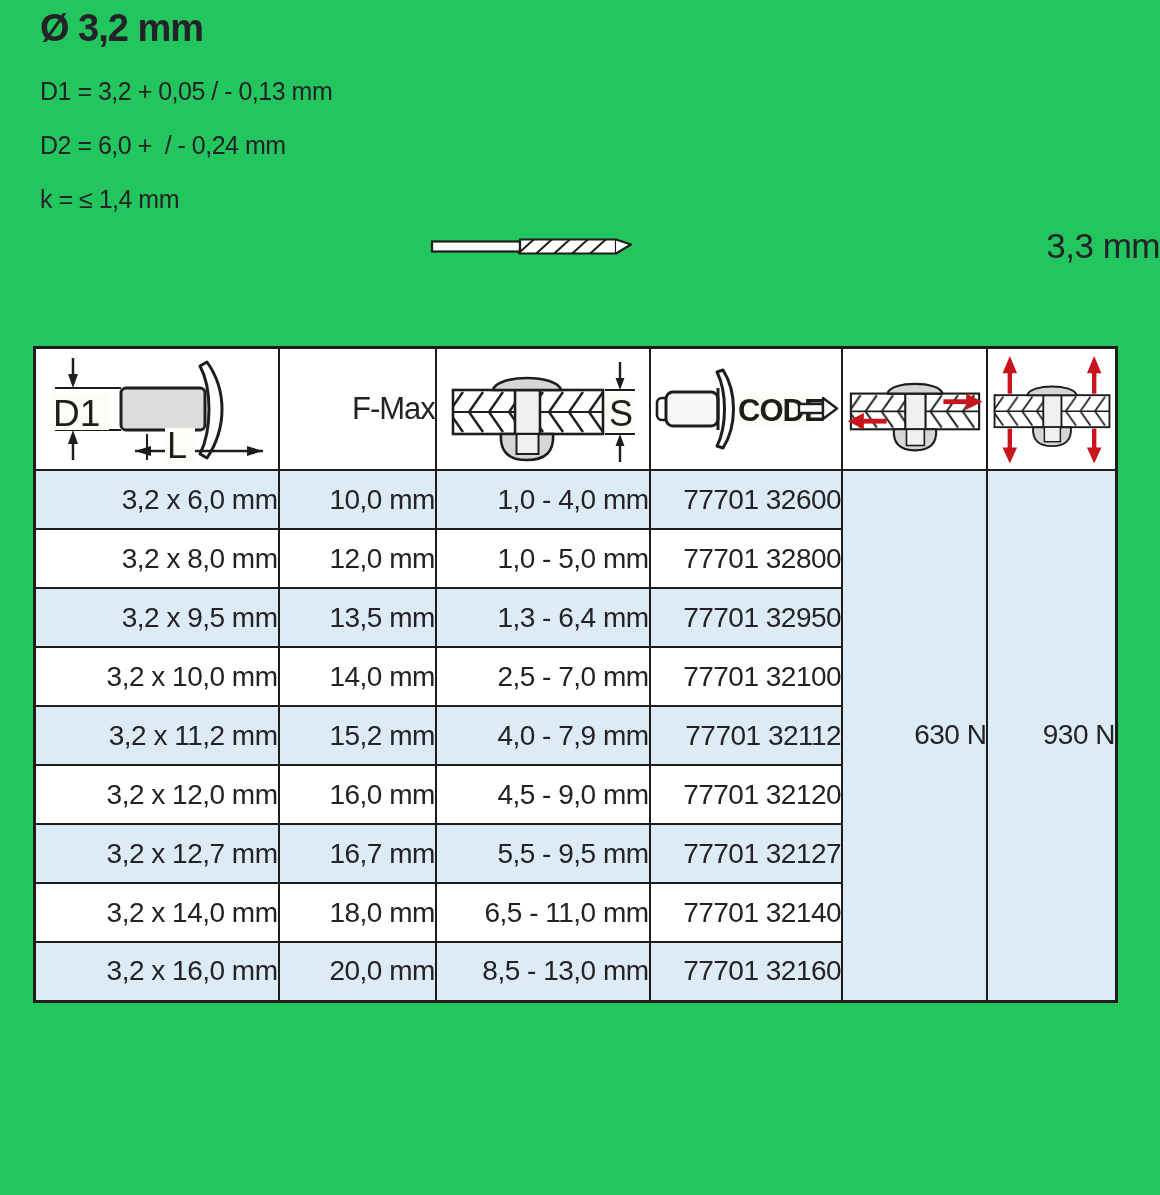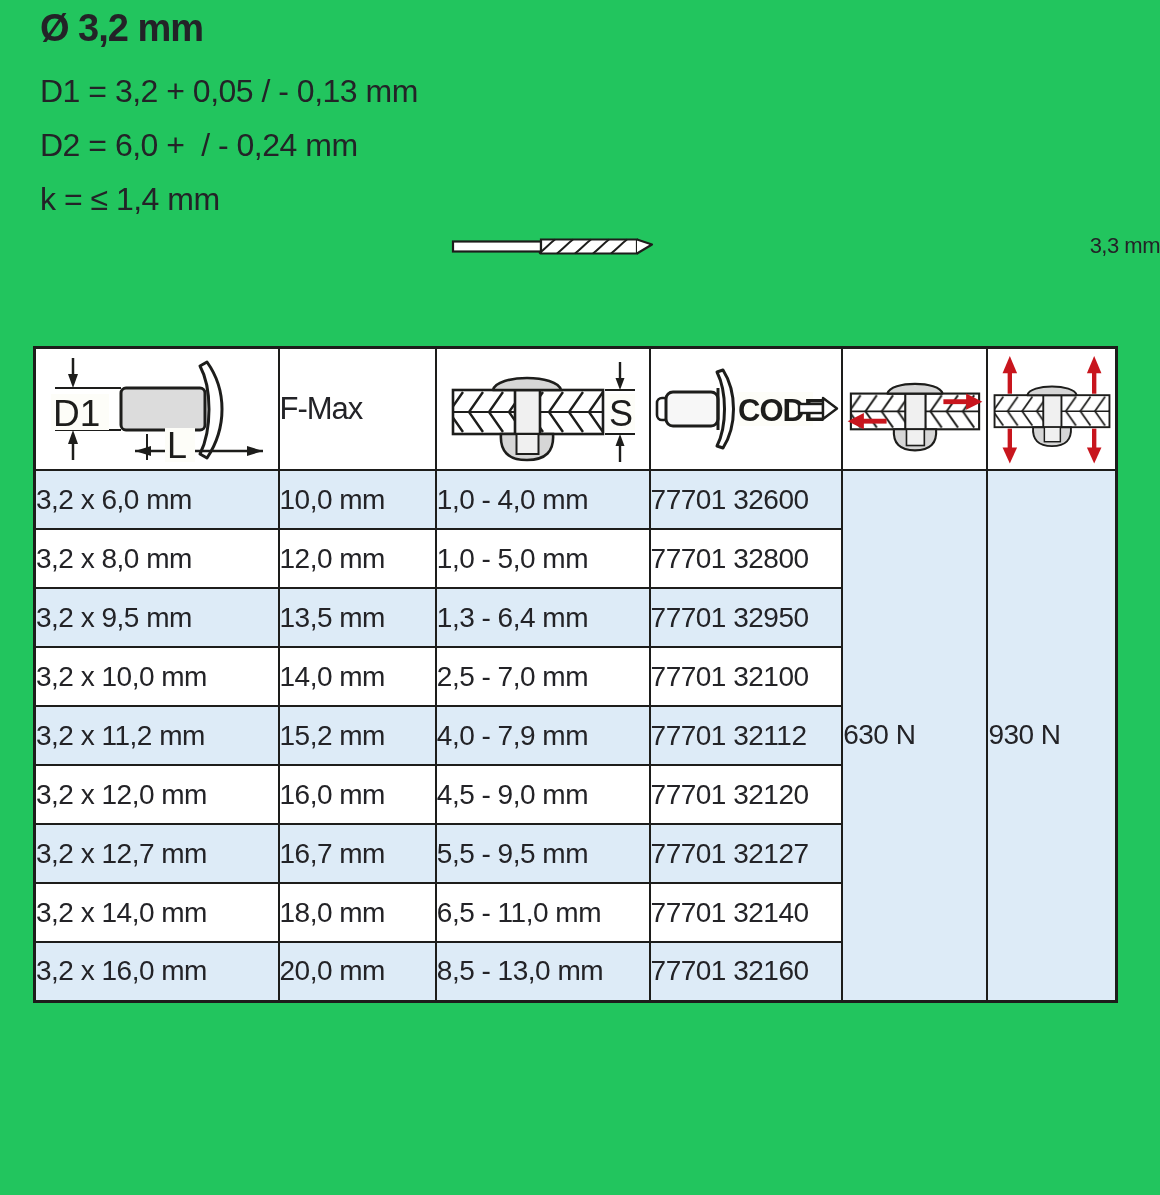--- a/index.html
+++ b/index.html
@@ -4,29 +4,29 @@
 <style>
   html,body{margin:0;padding:0;background:#ffffff;}
   .page{
     position:relative;width:1160px;height:1195px;background:#22c55e;
     font-family:"Liberation Sans",sans-serif;color:#232327;overflow:hidden;
   }
   .title{
     margin:8px 0 0 40px;font-size:38px;font-weight:700;letter-spacing:-1px;line-height:40px;
   }
   .specs{margin:16px 0 0 40px;}
-  .spec-line{font-size:32px;line-height:54px;letter-spacing:-0.5px;white-space:pre;}
+  .spec-line{font-size:25px;line-height:54px;letter-spacing:-0.5px;white-space:pre;}
   .drill-row{margin:4px 0 0 40px;display:flex;align-items:center;gap:22px;height:32px;}
-  .drill-label{font-size:22px;letter-spacing:-0.5px;}
+  .drill-label{font-size:35px;letter-spacing:-0.5px;}
 
   table.spec{
     margin:84px 0 0 33px;border-collapse:collapse;table-layout:fixed;width:1085px;
     border:3px solid #1d1d1b;
   }
-  table.spec td{border:2px solid #1d1d1b;text-align:left;vertical-align:middle;padding:0;}
+  table.spec td{border:2px solid #1d1d1b;text-align:right;vertical-align:middle;padding:0;}
   tr.hdr td{height:120px;background:#ffffff;}
   tbody tr{height:59px;}
   tbody tr:nth-child(odd) td{background:#ddebf7;}
   tbody tr:nth-child(even) td{background:#ffffff;}
   td.merged{background:#ddebf7 !important;font-size:28px;letter-spacing:-0.5px;margin-top:12px;}
   tbody td{font-size:28px;letter-spacing:-0.5px;}
   .c1{width:242px}.c2{width:156px}.c3{width:212px}.c4{width:191px}.c5{width:144px}.c6{width:128px}
   .fmax{font-size:31px;letter-spacing:-1px;}
   .diagram{display:block;margin:0 auto;}
   svg text{font-family:"Liberation Sans",sans-serif;fill:#1d1d1b;}

